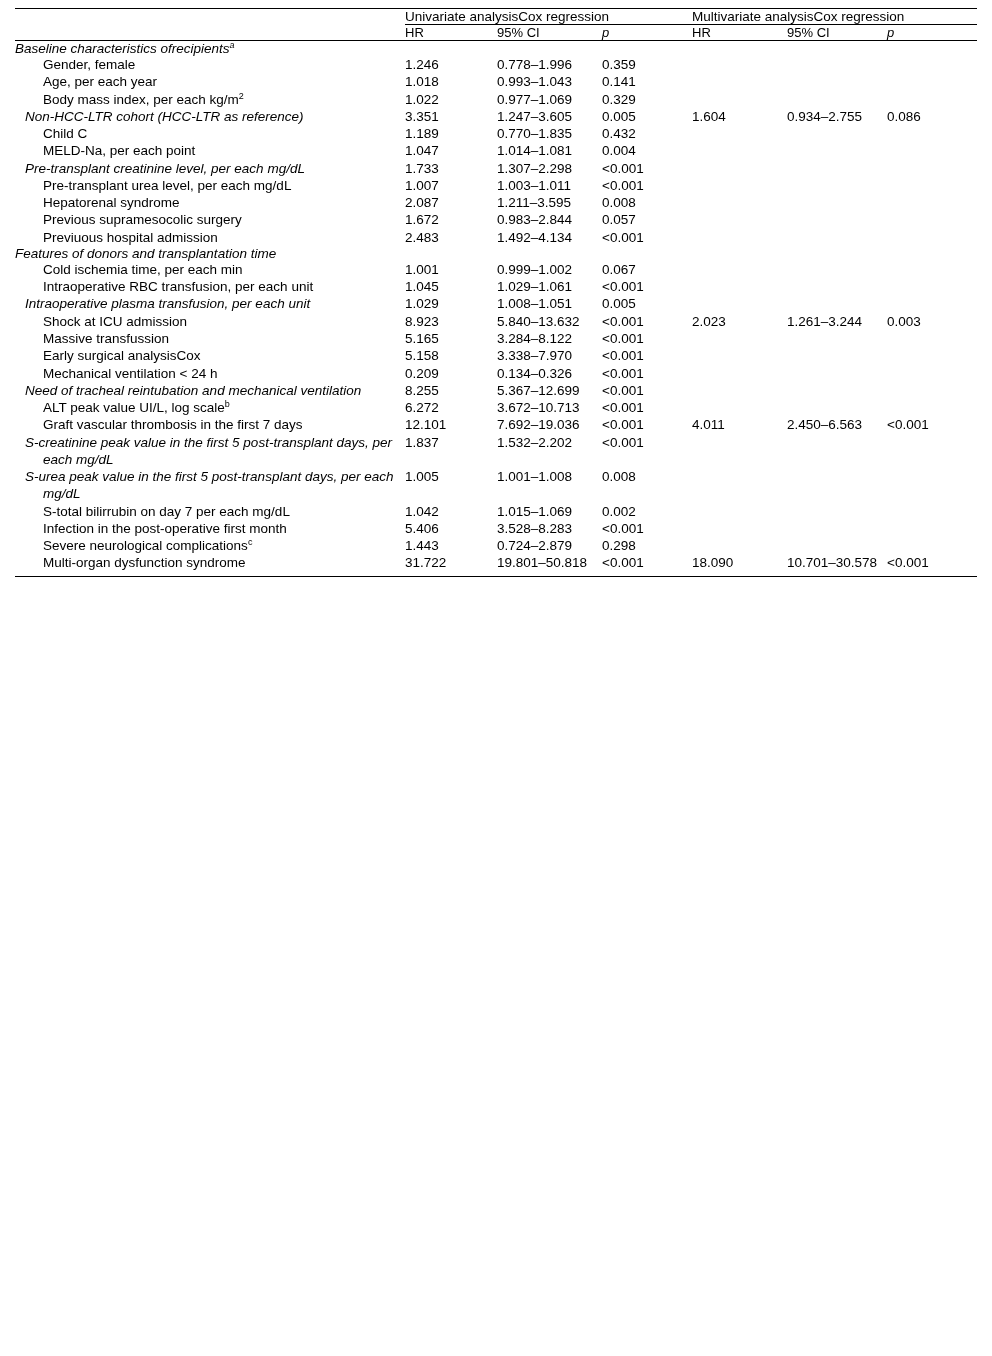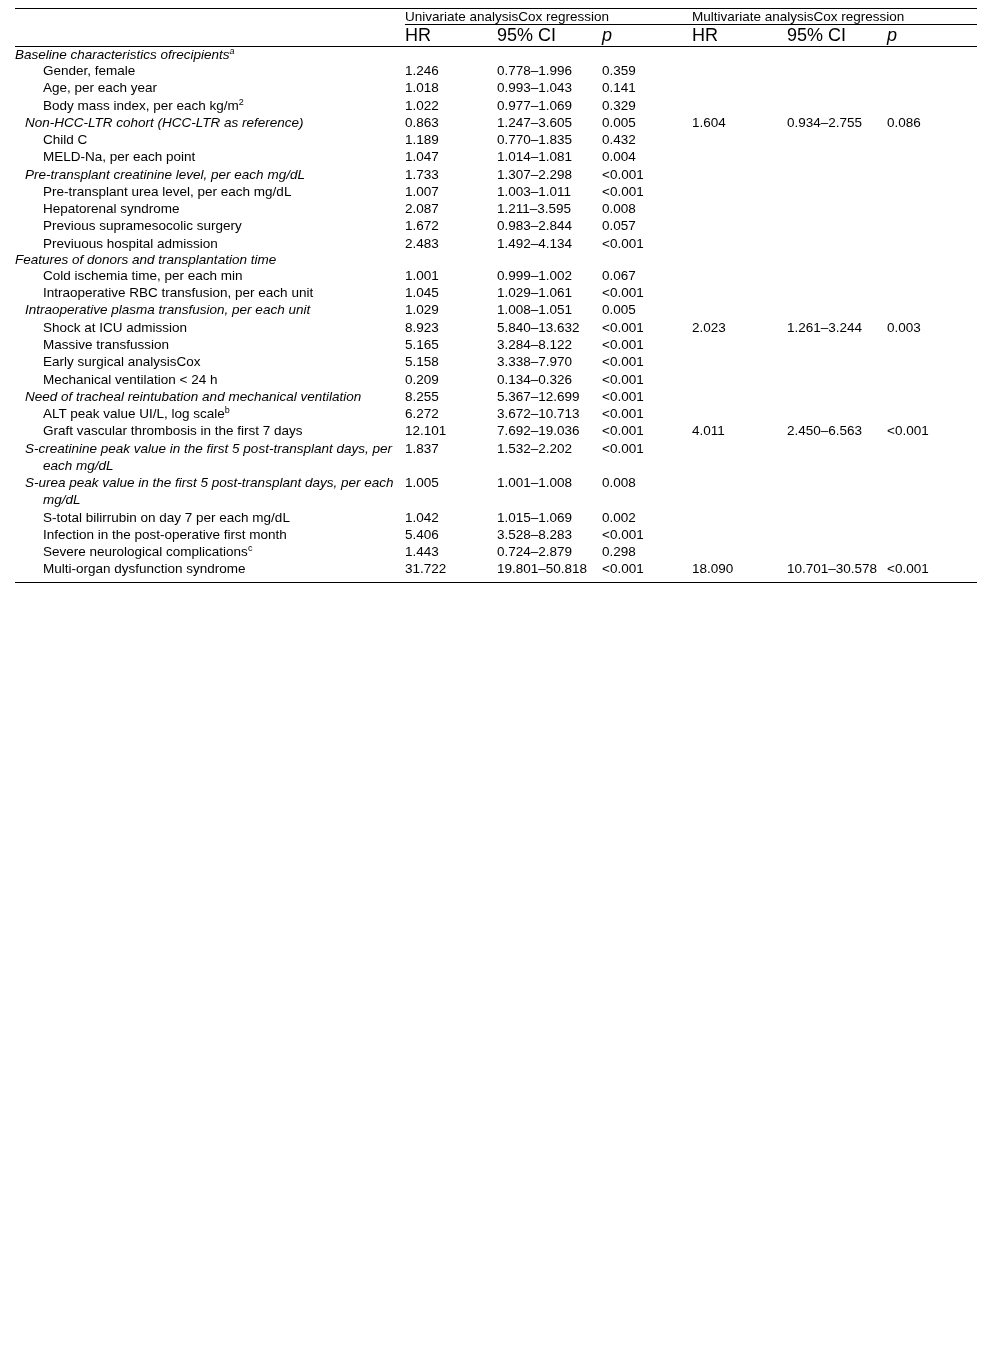--- a/index.html
+++ b/index.html
@@ -47,21 +47,21 @@
     padding: 6px 0 6px 0;
     text-align: center;
     font-size: 13.5px;
   }
   .grouphdr td.uni, .grouphdr td.multi {
     border-bottom: 1px solid #000;
   }
   .subhdr td {
     padding: 8px 0 7px 0;
     border-bottom: 1px solid #000;
-    font-size: 18px;
+    font-size: 13px;
   }
   .subhdr td.ital { font-style: italic; }
 
   .section td {
     font-style: italic;
     padding: 9px 0 2px 0;
     font-size: 13.5px;
   }
   .datarow td {
     padding: 6px 0 6px 0;
@@ -138,21 +138,21 @@
           <td class="label">Body mass index, per each kg/m<sup>2</sup></td>
           <td class="num">1.022</td>
           <td>0.977–1.069</td>
           <td class="num">0.329</td>
           <td class="num"></td>
           <td></td>
           <td class="num"></td>
         </tr>
         <tr class="datarow">
           <td class="label nohang">Non-HCC-LTR cohort (HCC-LTR as reference)</td>
-          <td class="num">0.863</td>
+          <td class="num">3.351</td>
           <td>1.247–3.605</td>
           <td class="num">0.005</td>
           <td class="num">1.604</td>
           <td>0.934–2.755</td>
           <td class="num">0.086</td>
         </tr>
         <tr class="datarow">
           <td class="label">Child C</td>
           <td class="num">1.189</td>
           <td>0.770–1.835</td>

